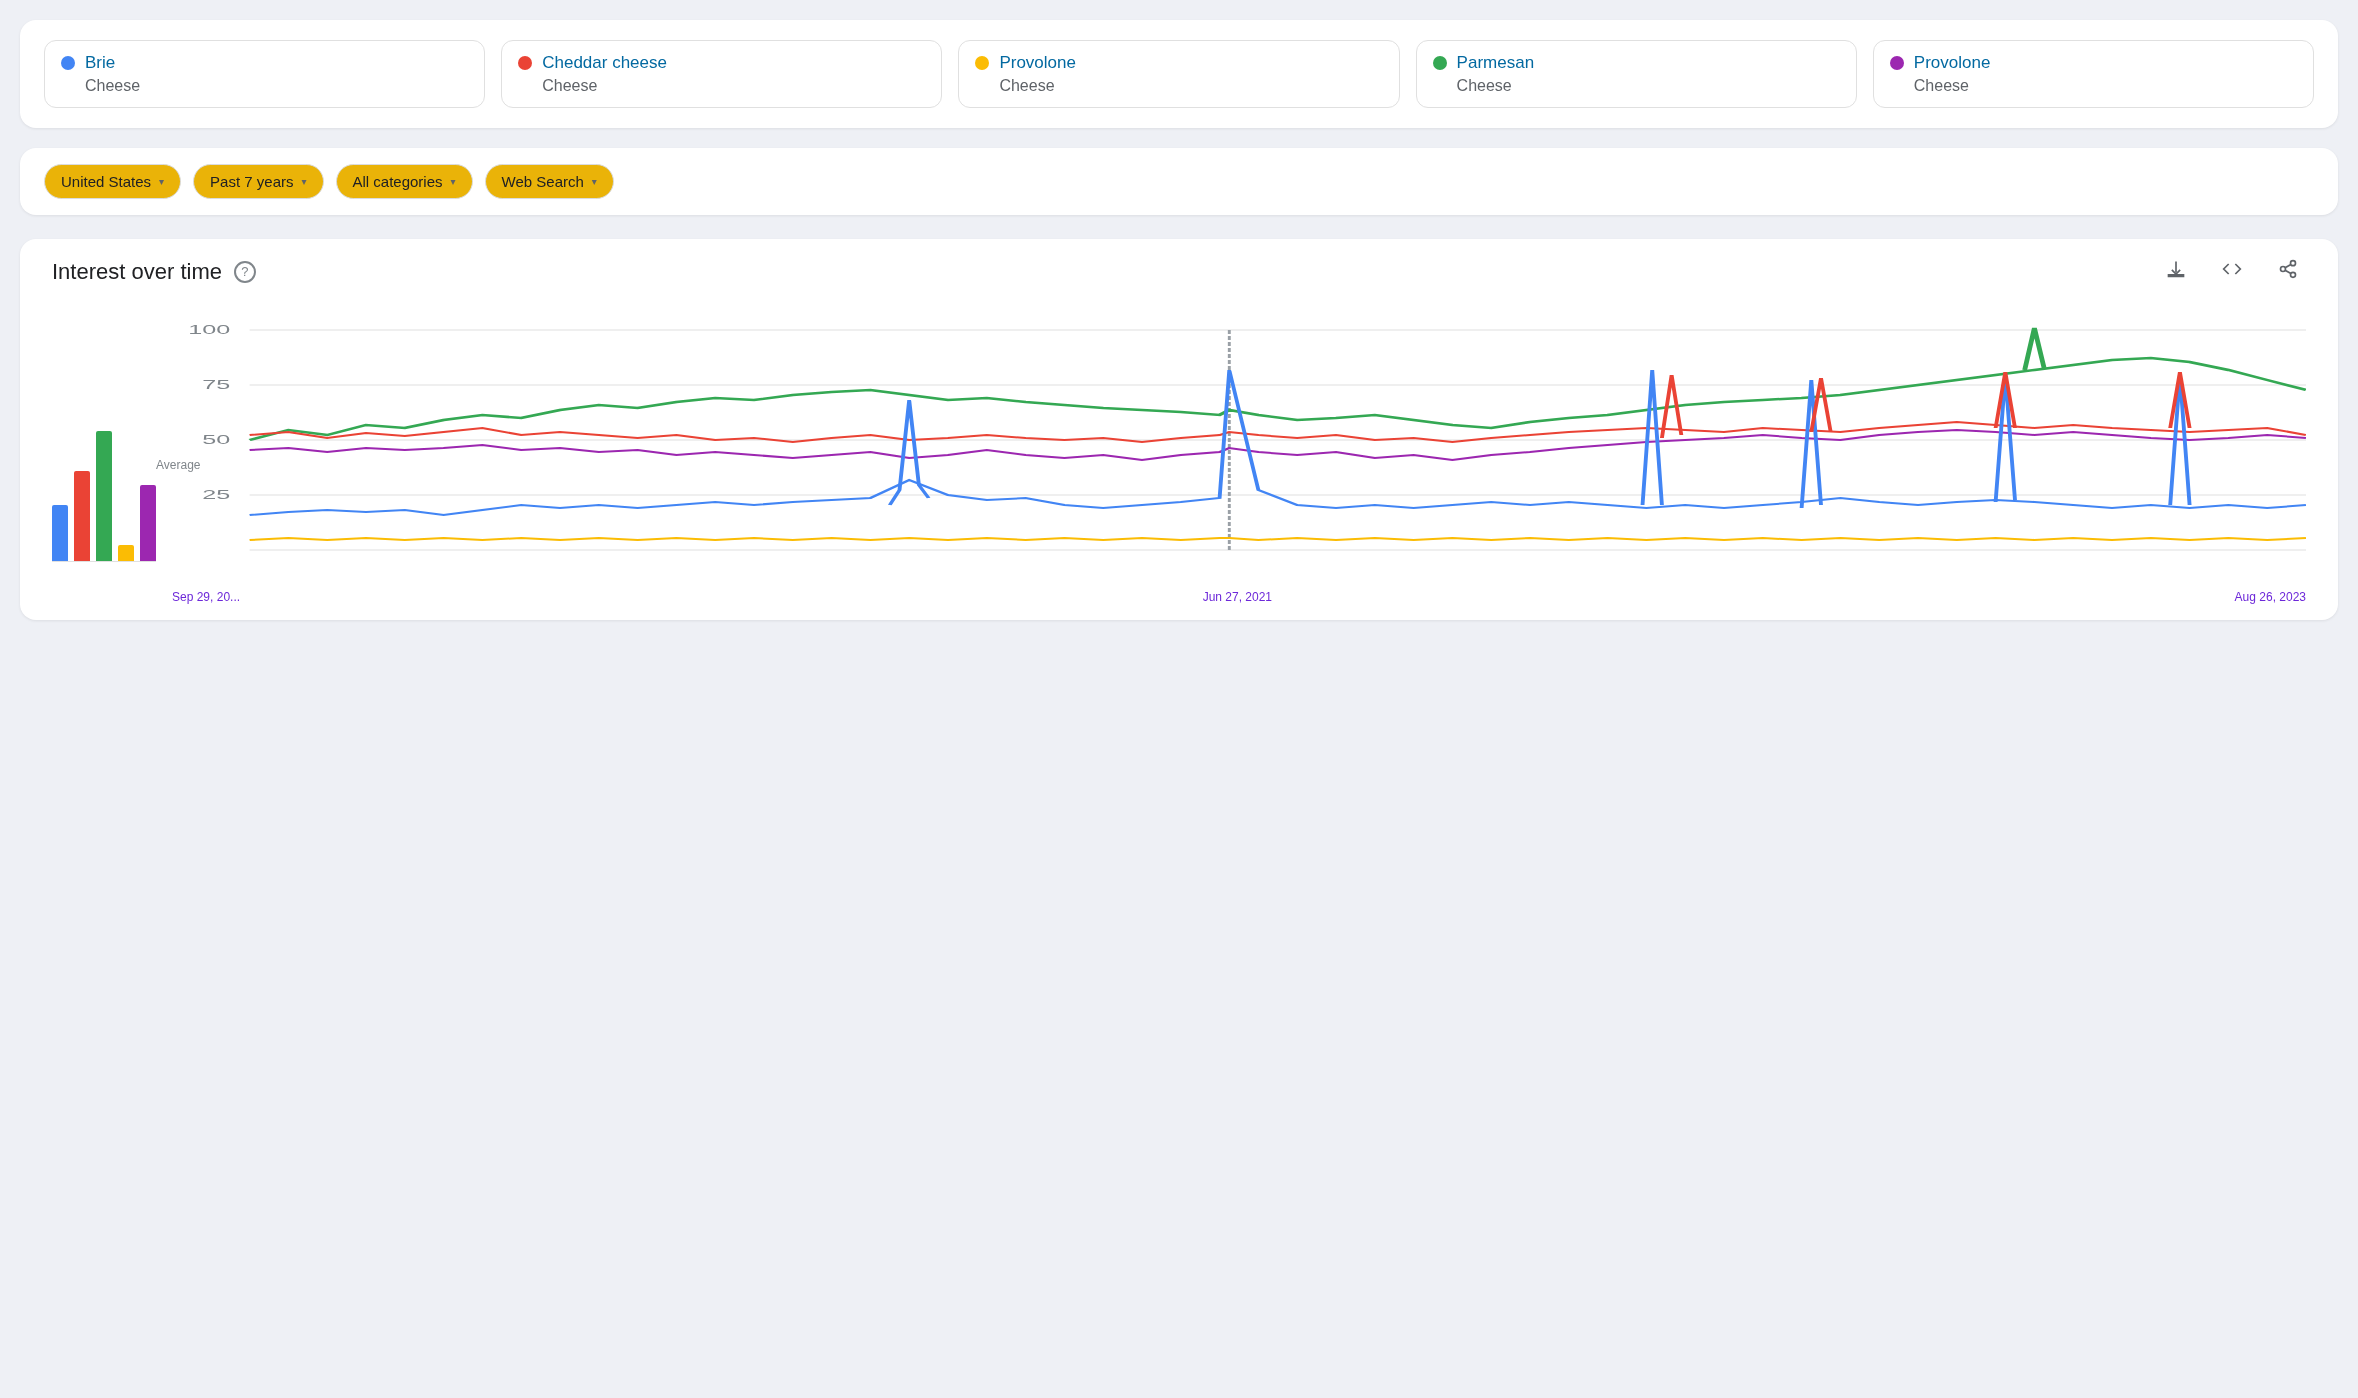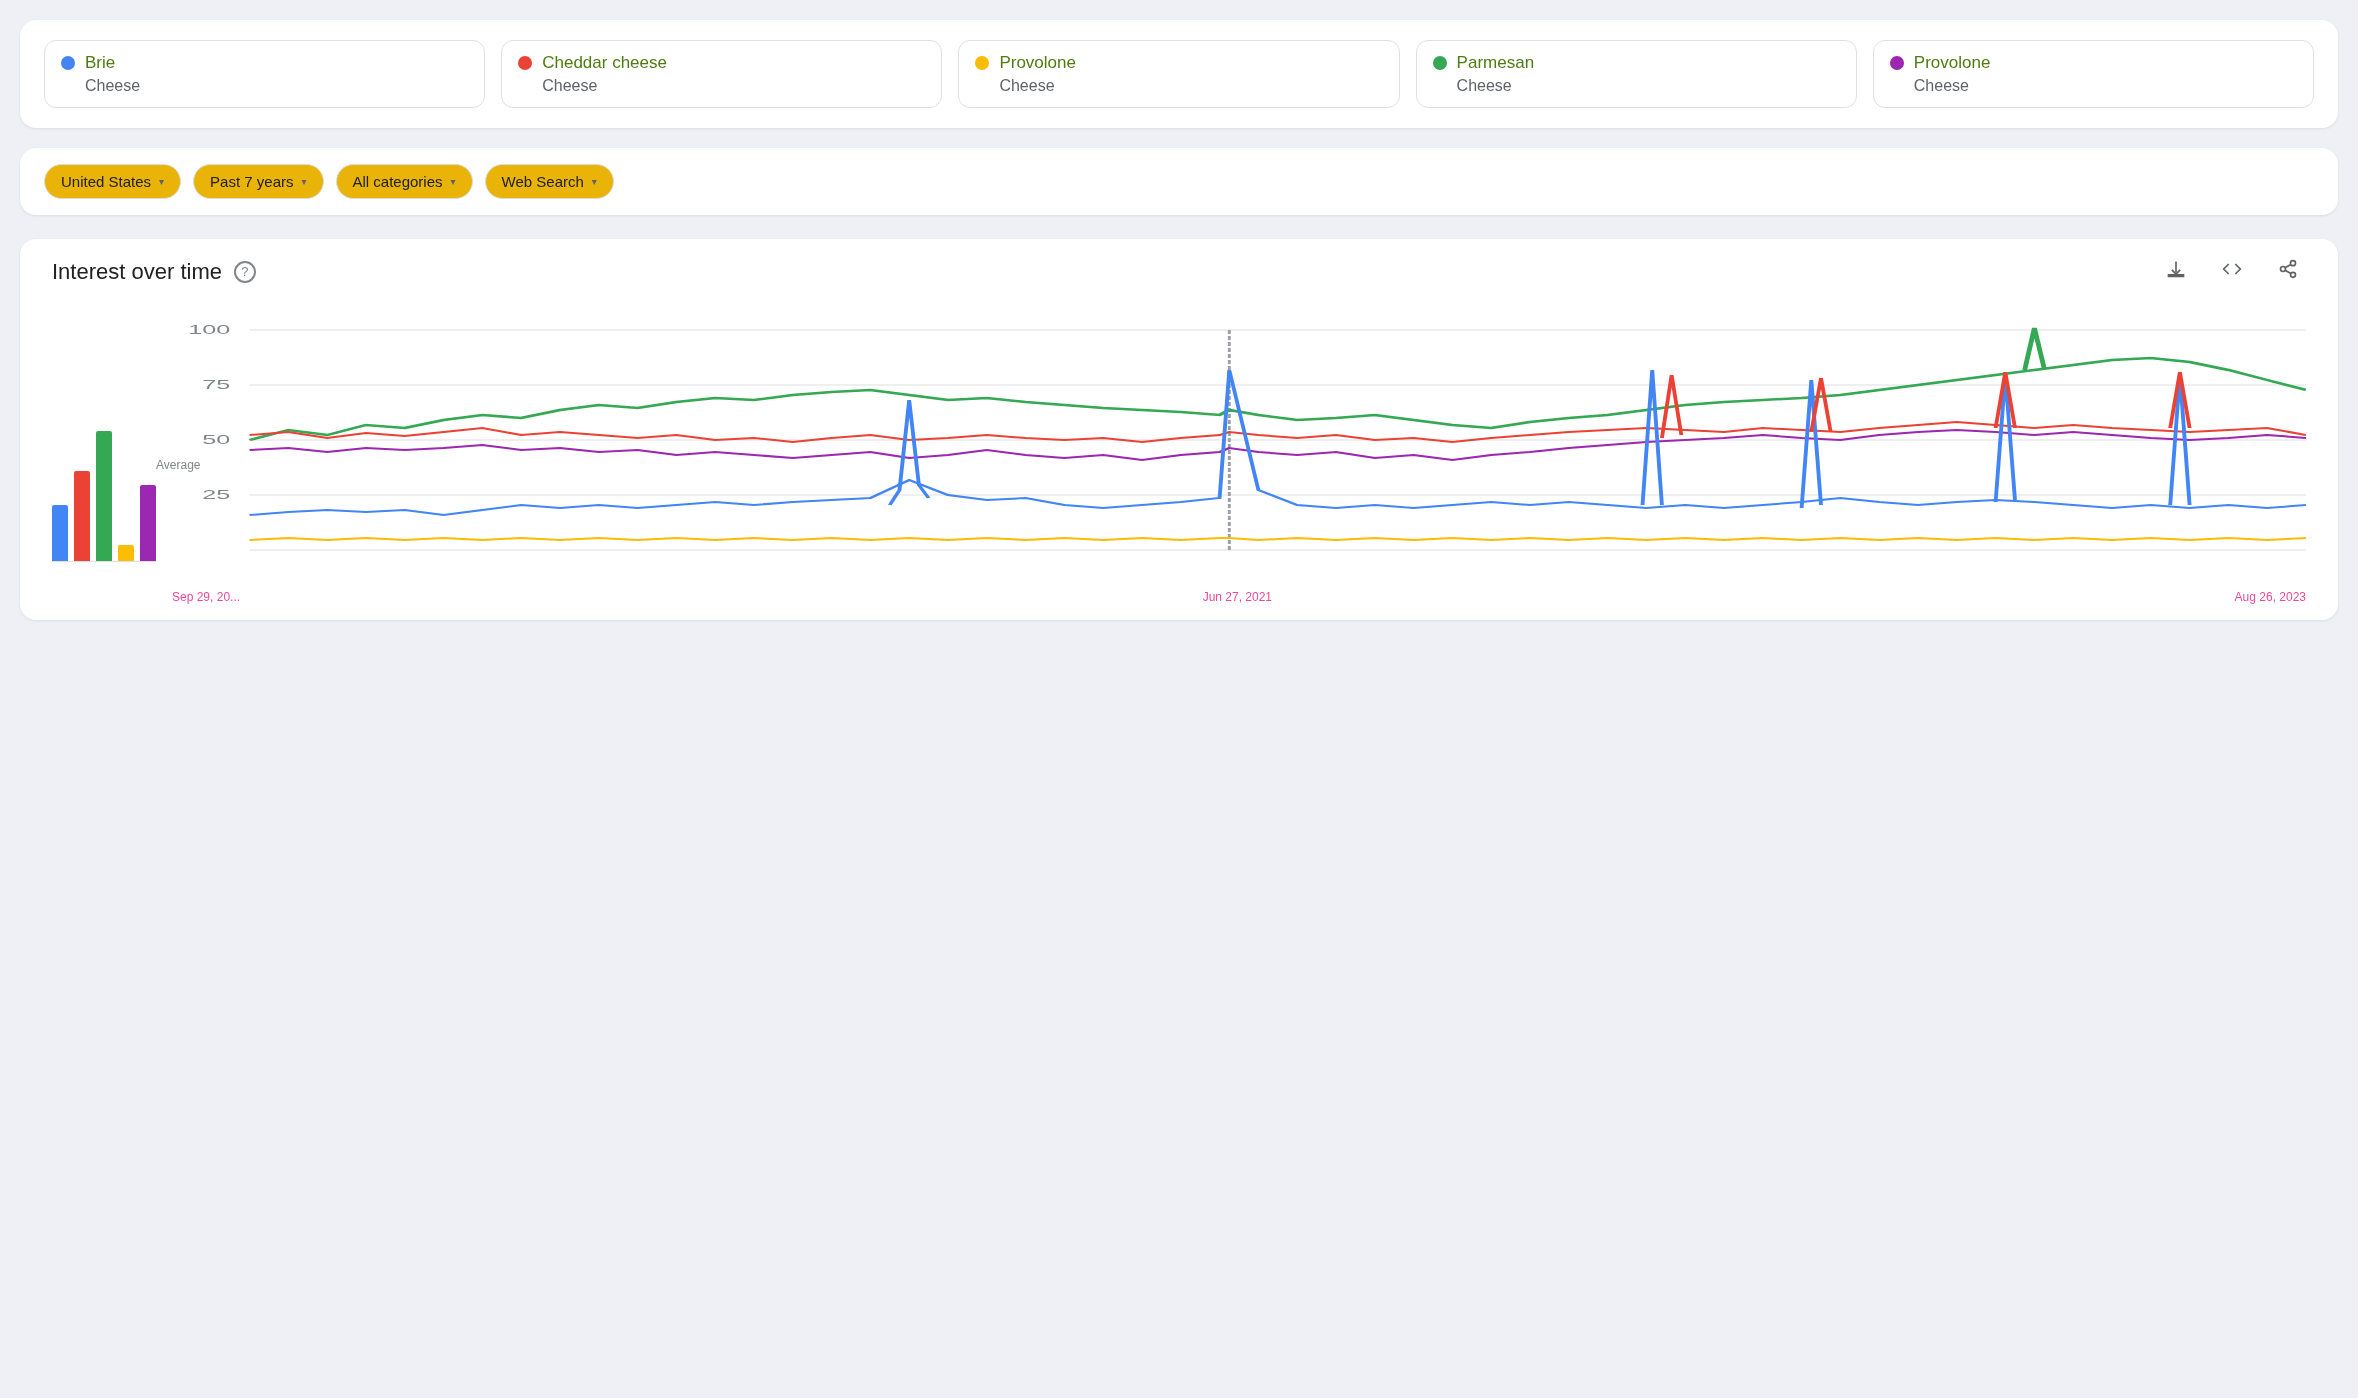--- a/index.html
+++ b/index.html
@@ -35,21 +35,21 @@
     }
     .term-dot {
       width: 14px;
       height: 14px;
       border-radius: 50%;
       flex-shrink: 0;
     }
     .term-name {
       font-size: 17px;
       font-weight: 500;
-      color: #4d7c0f;
+      color: #0369a1;
     }
     .term-category {
       font-size: 16px;
       color: #5f6368;
       margin-left: 24px;
     }
     .filters-card {
       background: #fff;
       border-radius: 16px;
       padding: 16px 24px;
@@ -161,21 +161,21 @@
     }
     .line-chart-svg {
       width: 100%;
       height: 260px;
     }
     .x-axis-labels {
       display: flex;
       justify-content: space-between;
       padding: 6px 0 0 0;
       font-size: 12px;
-      color: #ec4899;
+      color: #6d28d9;
     }
   </style>
 </head>
 <body>
 
 <div class="search-terms-card">
   <div class="term-item">
     <div class="term-header">
       <div class="term-dot" style="background:#4285F4;"></div>
       <span class="term-name">Brie</span>

